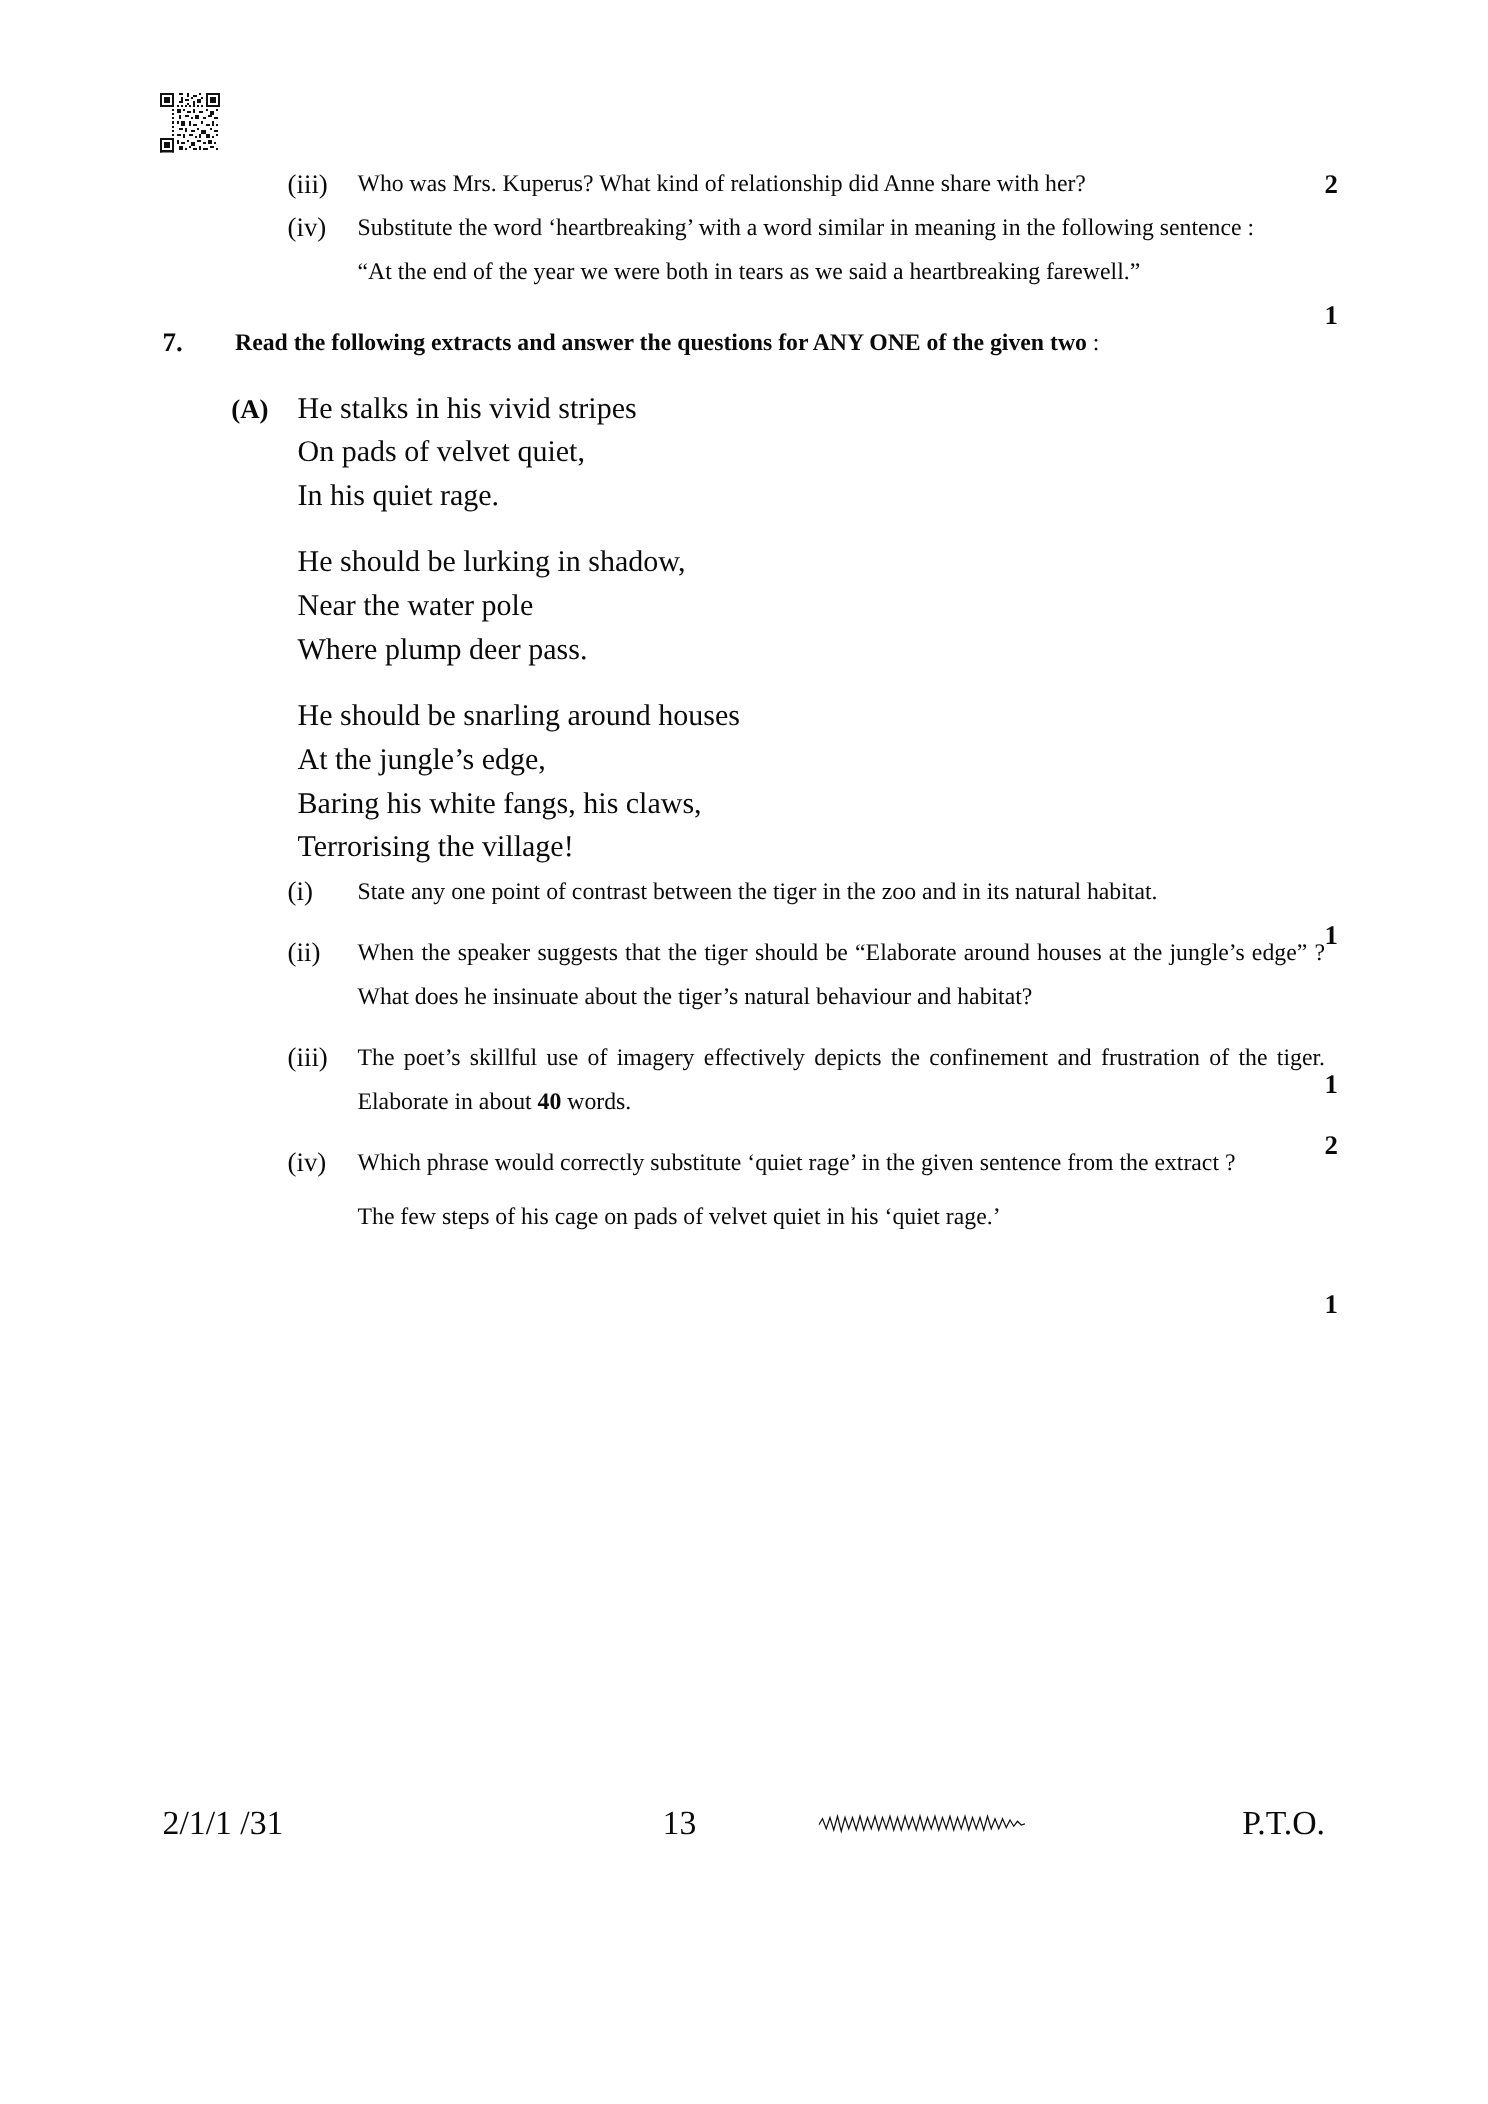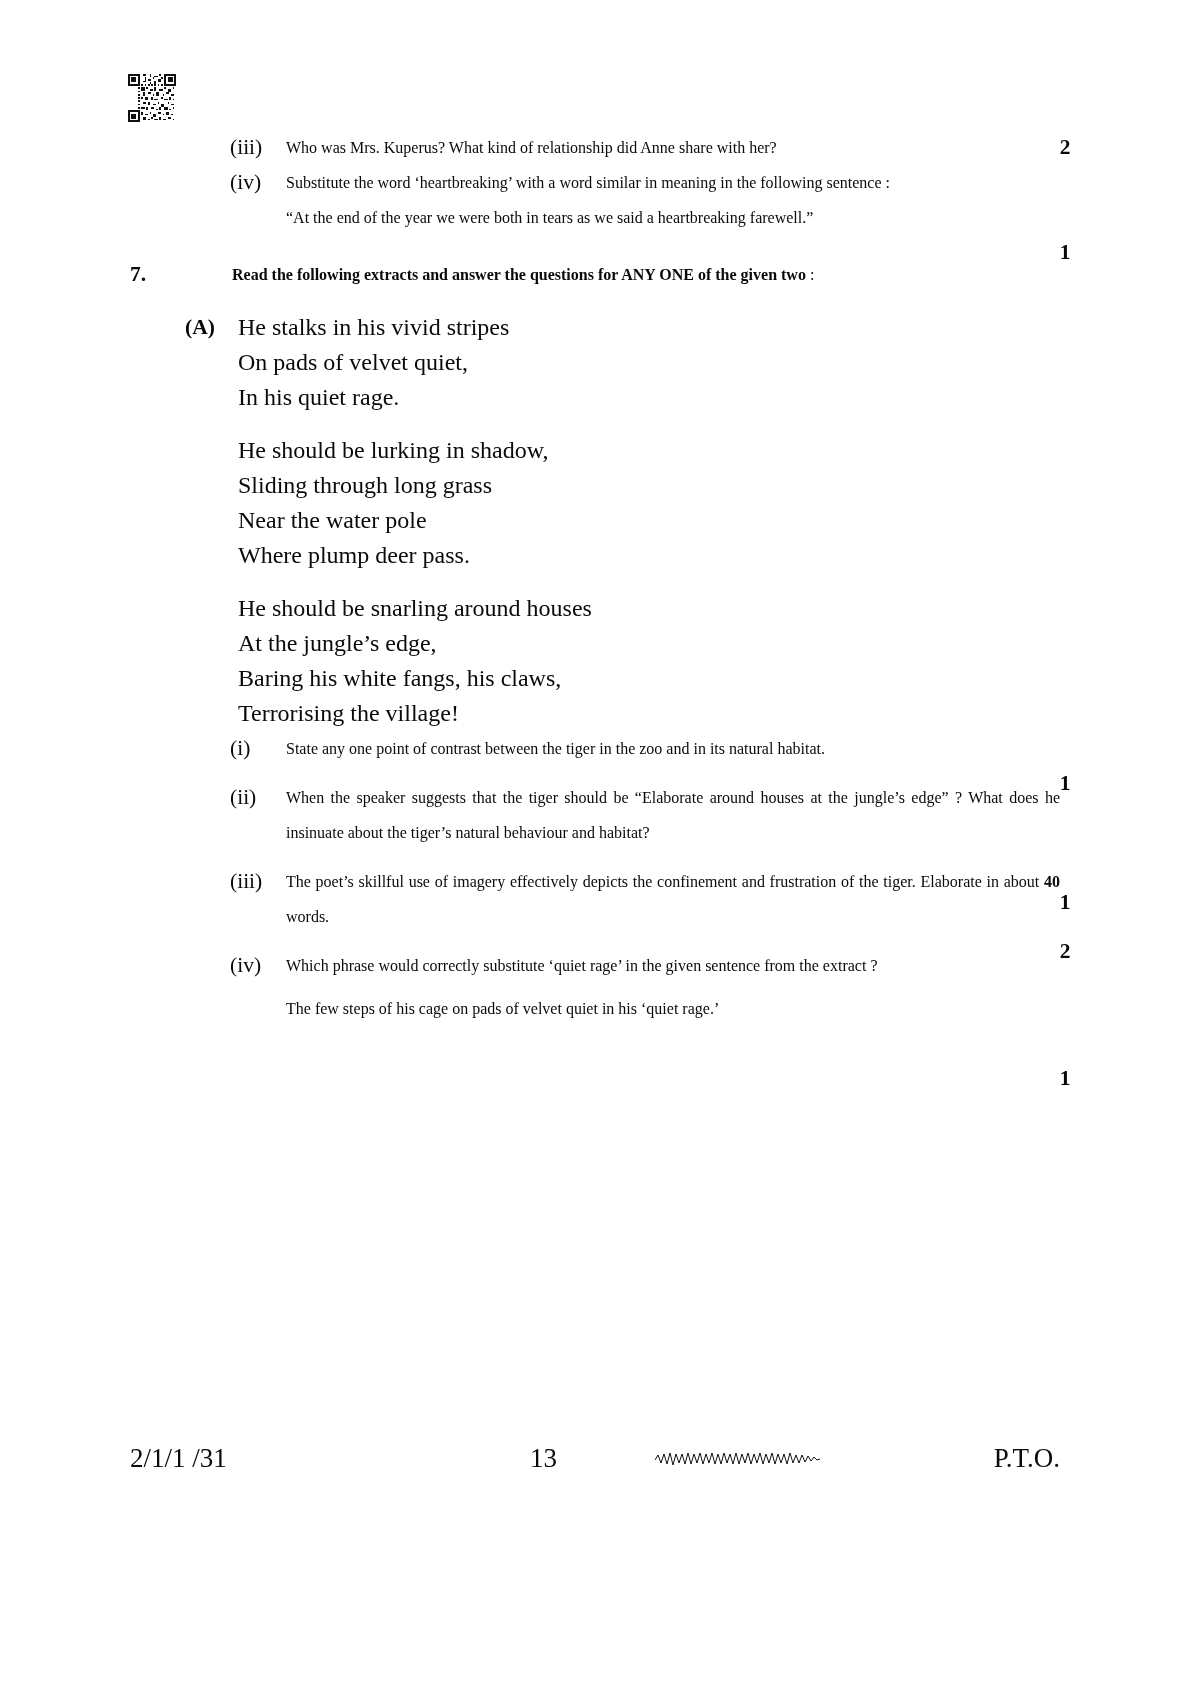--- a/index.html
+++ b/index.html
@@ -50,21 +50,21 @@
 
   .lbl {
     flex: 0 0 auto;
     font-size: 21.5px;
     line-height: 35px;
     text-align: left;
   }
 
   .body-txt {
     flex: 1 1 auto;
-    font-size: 16px;
+    font-size: 19px;
     line-height: 35px;
     text-align: justify;
     text-justify: inter-word;
   }
 
   .marks {
     position: absolute;
     right: -25px;
     width: 40px;
     text-align: center;
@@ -84,21 +84,20 @@
     margin-top: 22px;
     margin-left: 0;
   }
   .qhead > .lbl {
     width: 58px;
     font-weight: bold;
   }
   .qhead > .body-txt {
     font-weight: bold;
     padding-right: 4px;
-    margin-left: 44px;
   }
   .qhead .reg { font-weight: normal; }
 
   
   .extract {
     margin-top: 18px;
     margin-left: 55px;
   }
   .extract > .lbl {
     width: 53px;
@@ -278,21 +277,20 @@
     </div>
 
     <div class="qrow extract">
       <div class="lbl">(A)</div>
       <div style="flex:1 1 auto;">
         <div class="poem-line">He stalks in his vivid stripes</div>
         <div class="poem-line">On pads of velvet quiet,</div>
         <div class="poem-line">In his quiet rage.</div>
         <div class="stanza-gap"></div>
         <div class="poem-line">He should be lurking in shadow,</div>
-        <div class="poem-line">Sliding through long grass</div>
         <div class="poem-line">Near the water pole</div>
         <div class="poem-line">Where plump deer pass.</div>
         <div class="stanza-gap"></div>
         <div class="poem-line">He should be snarling around houses</div>
         <div class="poem-line">At the jungle’s edge,</div>
         <div class="poem-line">Baring his white fangs, his claws,</div>
         <div class="poem-line">Terrorising the village!</div>
       </div>
     </div>
 

